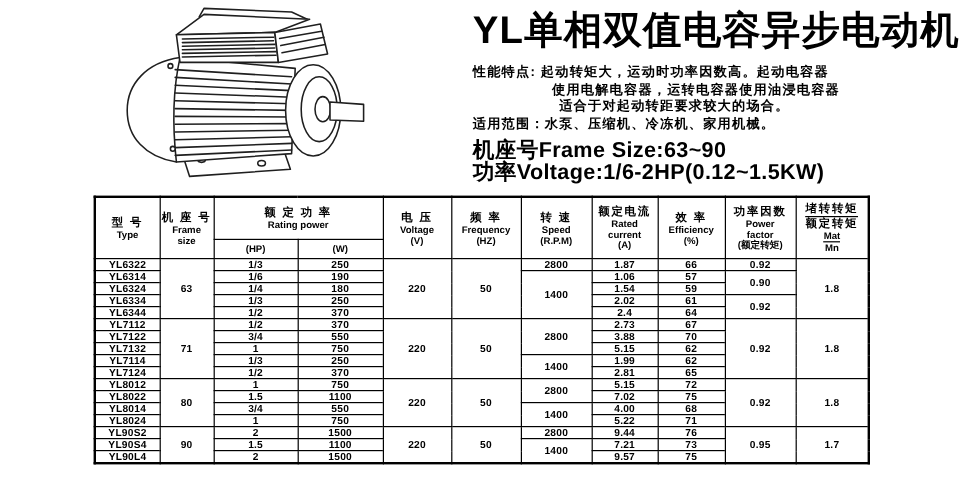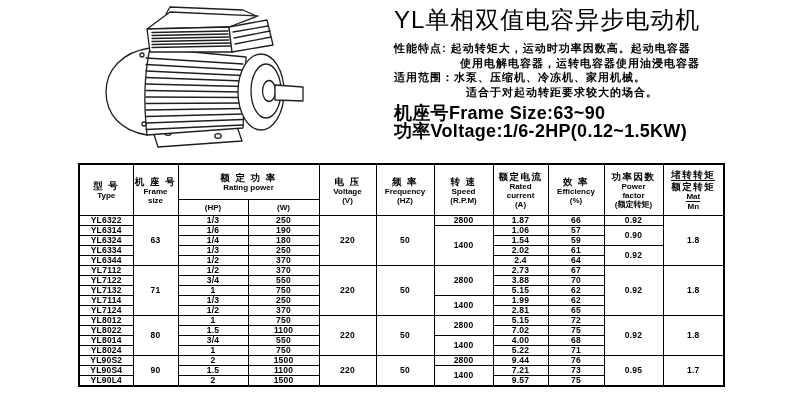--- a/index.html
+++ b/index.html
@@ -1,20 +1,20 @@
 <!DOCTYPE html>
 <html><head>
 <meta charset="utf-8">
 <style>
   html,body{margin:0;padding:0;background:#fff;}
   body{width:800px;height:400px;font-family:"Liberation Sans",sans-serif;color:#000;overflow:hidden;}
   .page{position:relative;width:800px;height:400px;background:#fff;}
   svg.motor{position:absolute;left:0;top:0;pointer-events:none;}
   .info{position:absolute;left:394px;top:4px;width:404px;}
-  .title{font-size:24px;font-weight:normal;letter-spacing:1px;margin:0 0 5px 0;white-space:nowrap;}
+  .title{font-size:32px;font-weight:bold;letter-spacing:1px;margin:0 0 5px 0;white-space:nowrap;}
   .feat{font-size:11px;font-weight:bold;letter-spacing:1px;line-height:14.5px;white-space:nowrap;}
   .ind1{padding-left:66px;}
   .ind2{padding-left:72px;}
   .spec{font-size:18px;font-weight:bold;letter-spacing:.3px;line-height:15px;white-space:nowrap;}
   .spec.first{margin-top:7px;}
   .spec.second{margin-top:3px;}
 
   .table-wrap{position:absolute;left:78px;top:163px;}
   table{border-collapse:collapse;table-layout:fixed;width:645px;border:2px solid #000;}
   th,td{border:1.5px solid #000;padding:0;text-align:center;vertical-align:middle;font-weight:bold;overflow:hidden;}
@@ -78,22 +78,22 @@
     </g>
     <g fill="#fff">
       <polygon points="275,85 303,87 303,101 275,100"></polygon>
     </g>
   </svg>
 
   <div class="info">
     <h1 class="title">YL单相双值电容异步电动机</h1>
     <div class="feat">性能特点: 起动转矩大，运动时功率因数高。起动电容器</div>
     <div class="feat ind1">使用电解电容器，运转电容器使用油浸电容器</div>
+    <div class="feat ind2">适合于对起动转距要求较大的场合。</div>
     <div class="feat">适用范围：水泵、压缩机、冷冻机、家用机械。</div>
-    <div class="feat ind2">适合于对起动转距要求较大的场合。</div>
     <div class="spec first">机座号Frame Size:63~90</div>
     <div class="spec second">功率Voltage:1/6-2HP(0.12~1.5KW)</div>
   </div>
 
   <div class="table-wrap">
     <table>
       <colgroup>
         <col style="width:54px">
           <col style="width:45px">
           <col style="width:70px">

